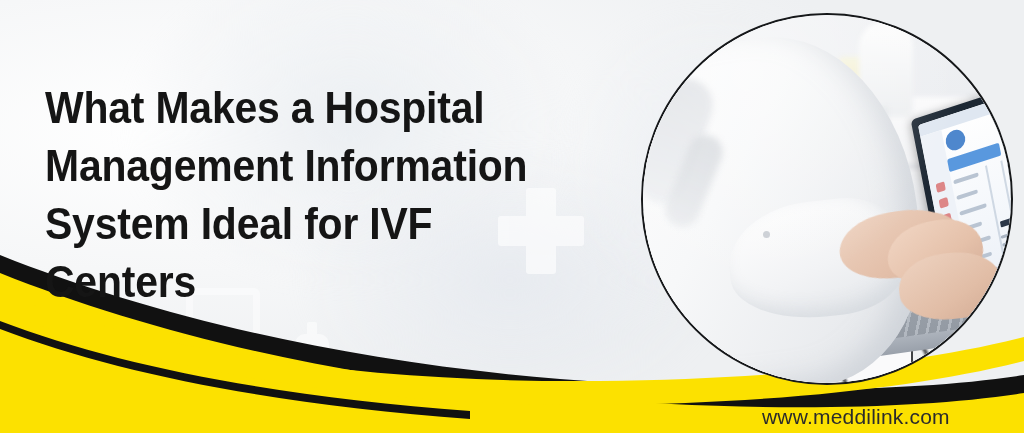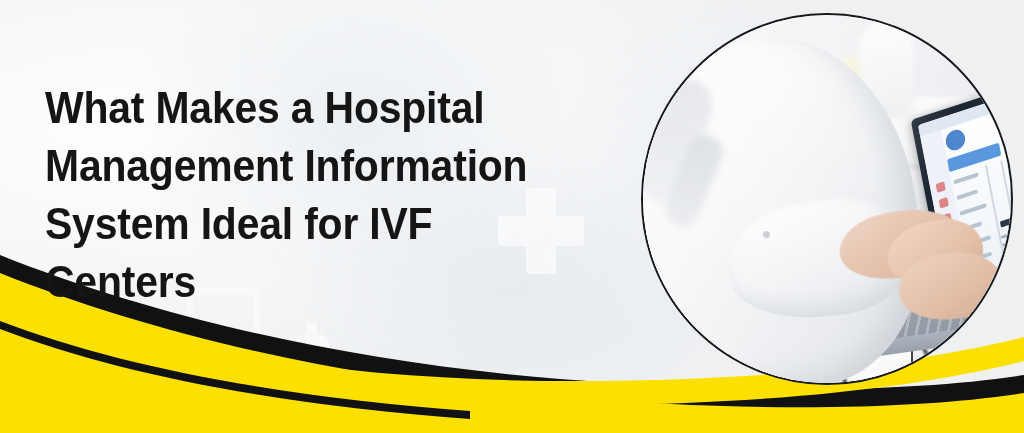--- a/index.html
+++ b/index.html
@@ -382,14 +382,15 @@
       <div class="ph-btn"></div>
 
       <div class="ph-arm"></div>
       <div class="ph-hand1"></div>
       <div class="ph-hand2"></div>
 
       <div class="ph-sheen"></div>
     </div>
   </div>
 
+  <div class="site-url">www.meddilink.com</div>
 
 </div>
 
 </body></html>

